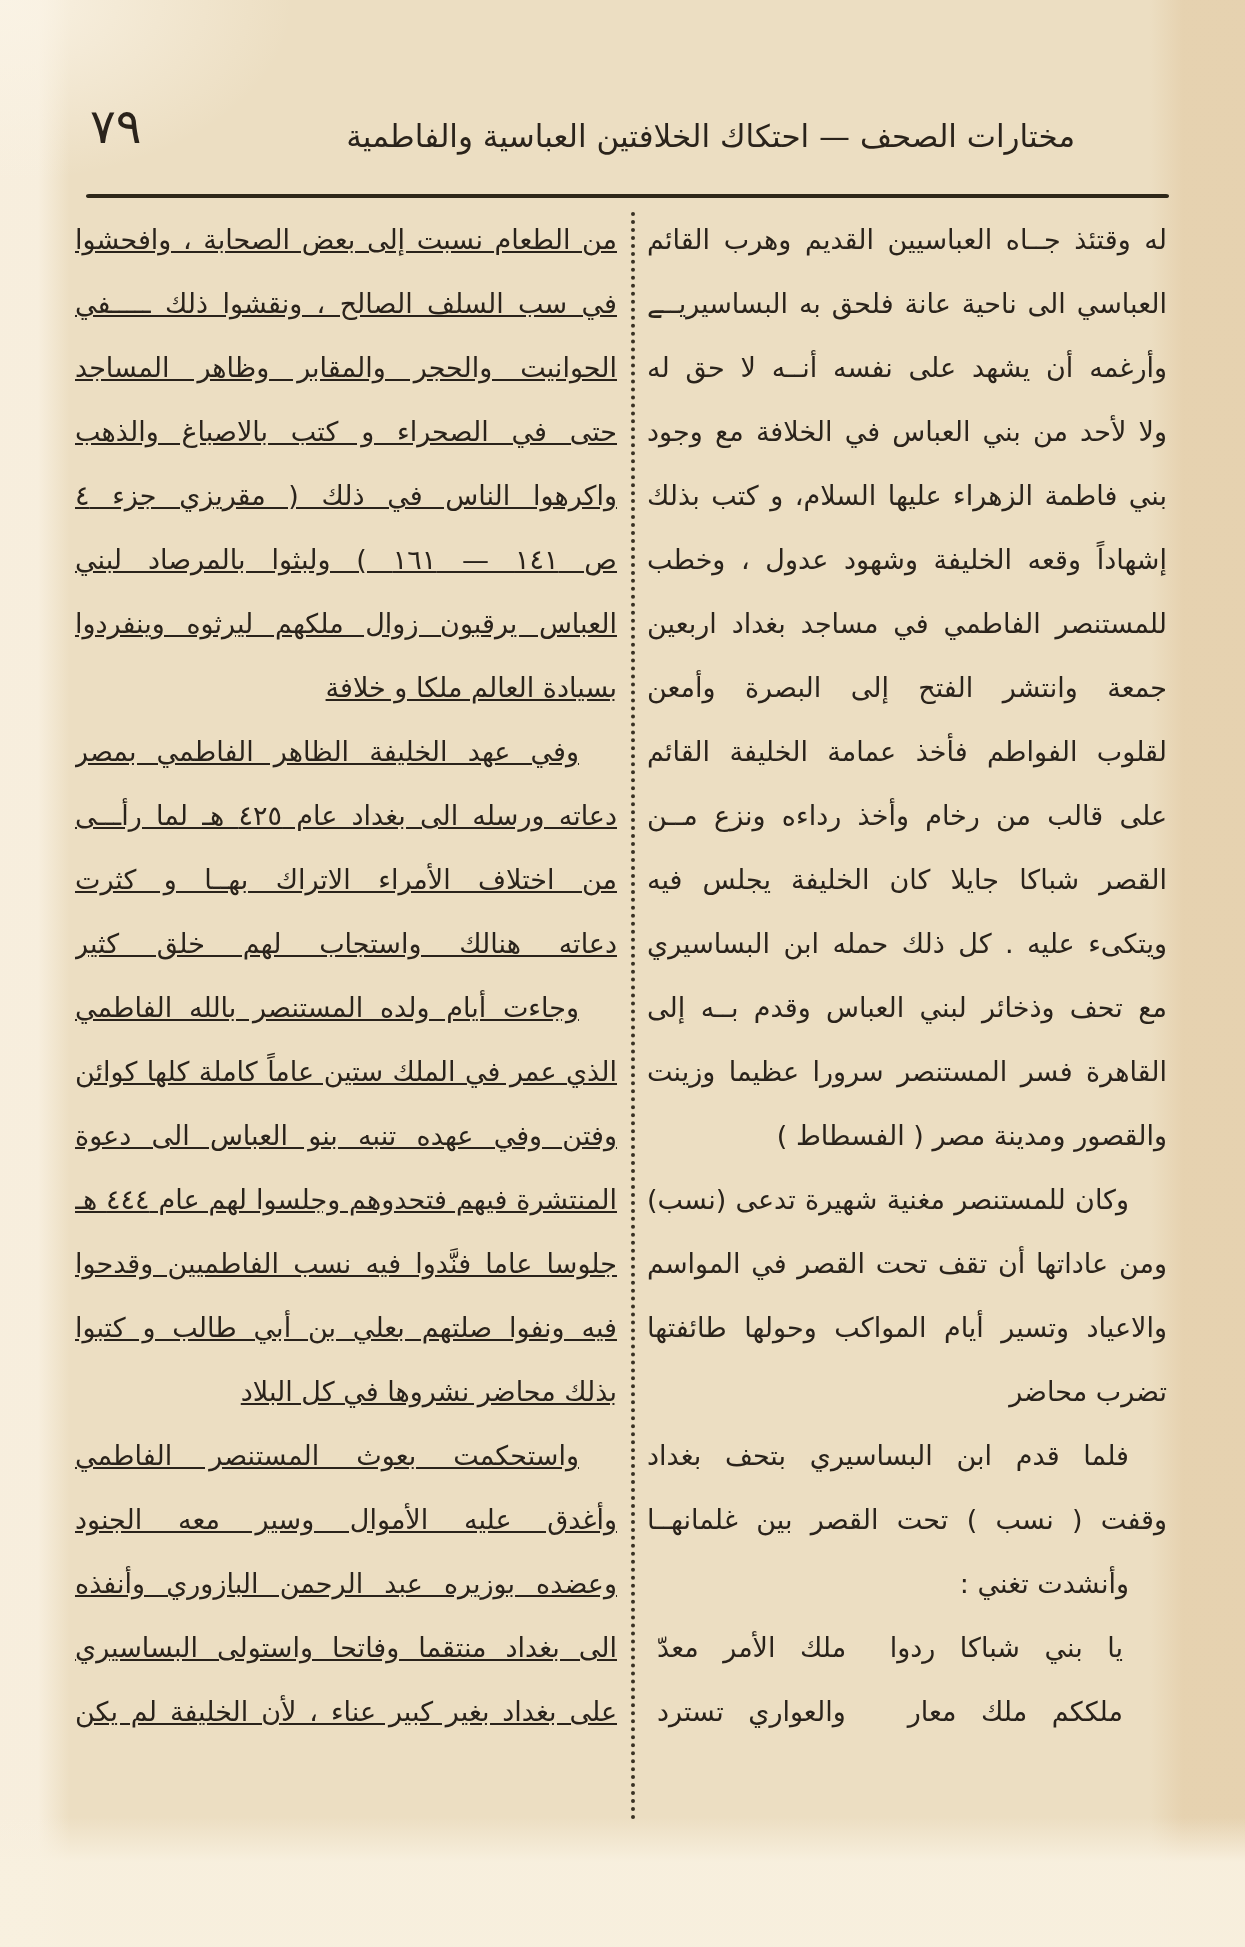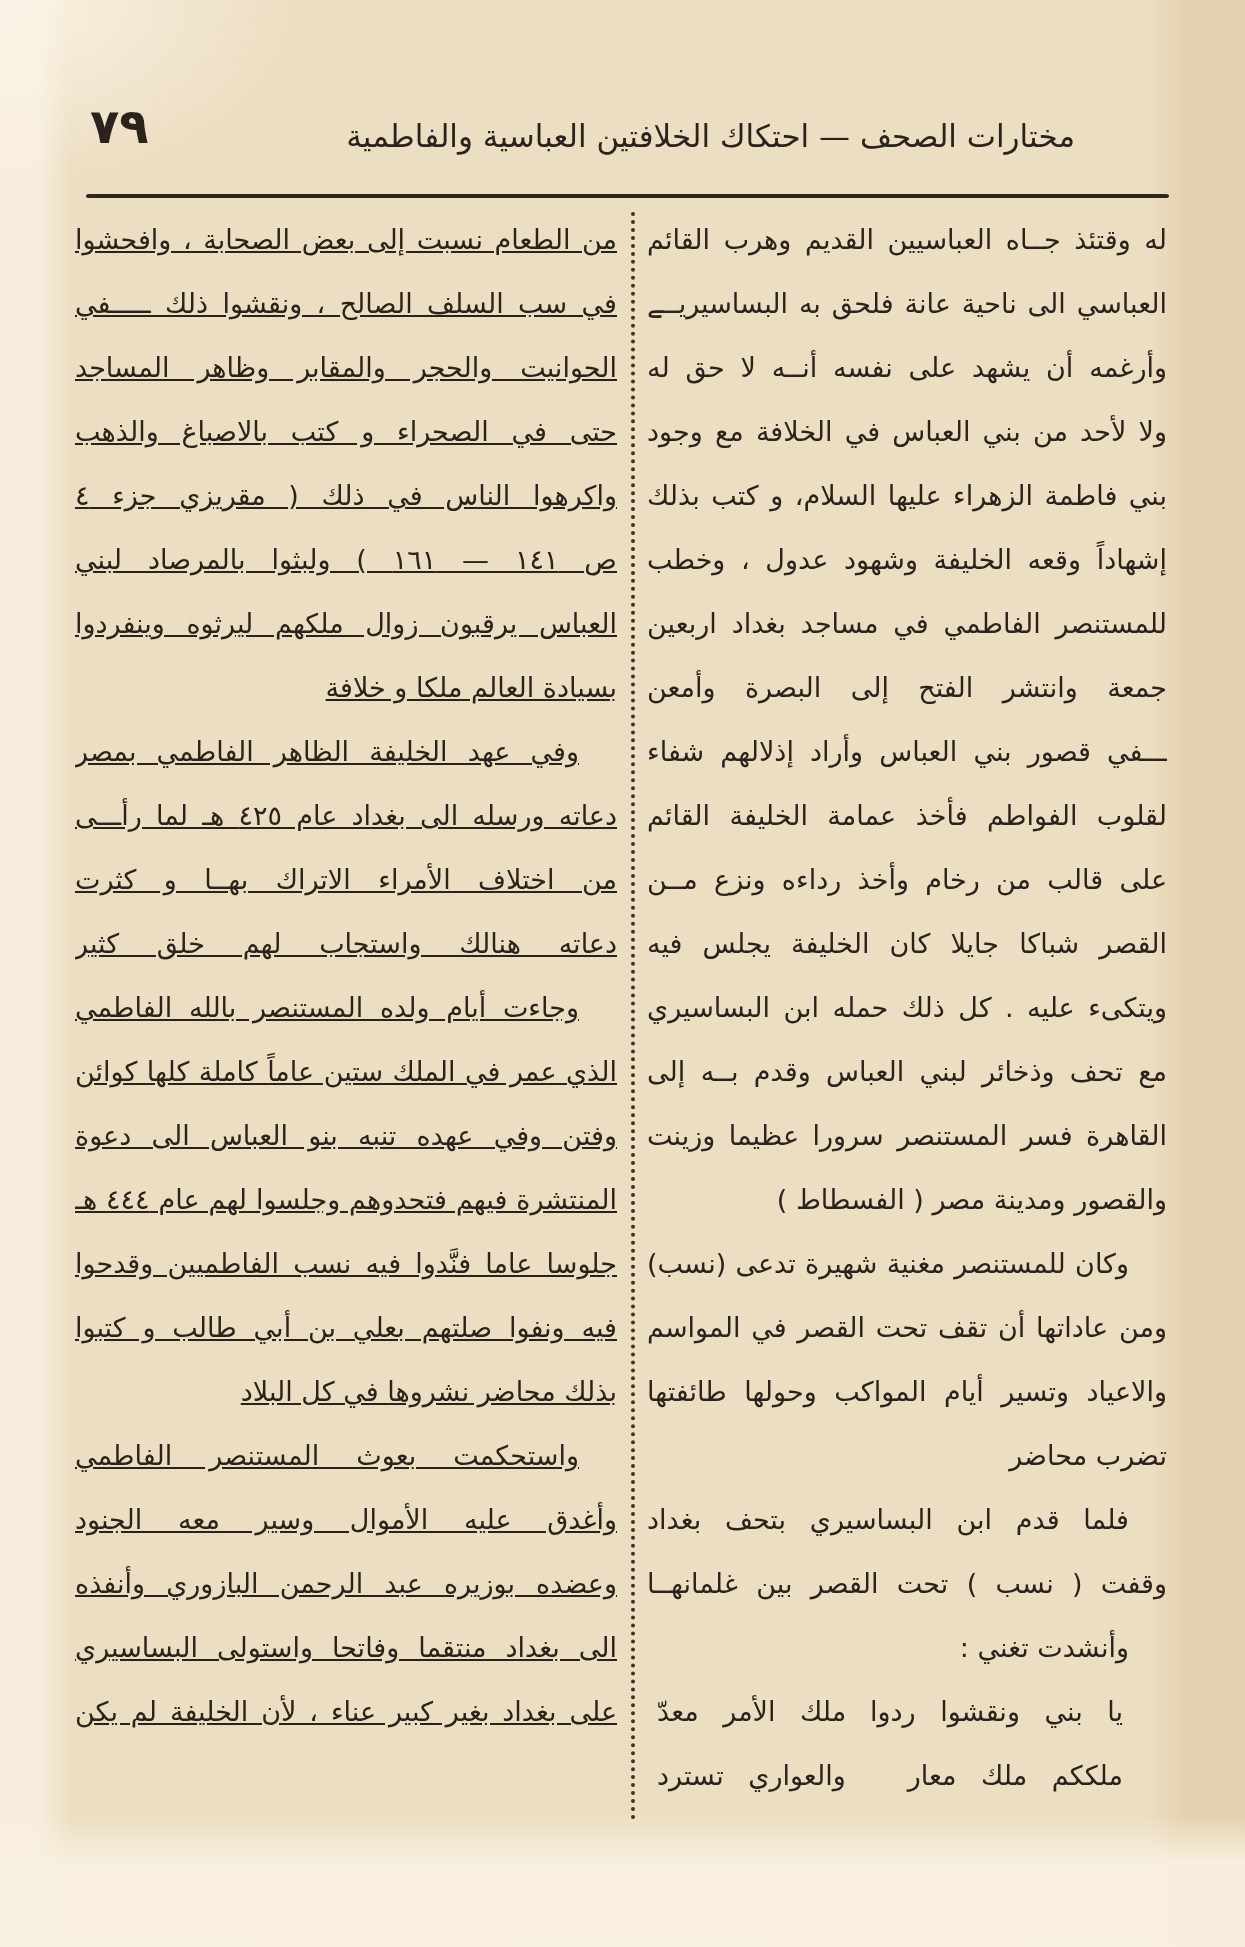--- a/index.html
+++ b/index.html
@@ -10,21 +10,21 @@
       linear-gradient(to top, rgba(248,240,223,.95) 0 85px, rgba(248,240,223,0) 130px),
       radial-gradient(ellipse 420px 260px at 0% 0%, rgba(250,243,229,.95), rgba(250,243,229,0) 70%),
       linear-gradient(to right, rgba(249,241,226,.85) 0 38px, rgba(249,241,226,0) 70px),
       linear-gradient(to left, rgba(216,182,134,.30) 0 62px, rgba(216,182,134,0) 95px),
       #ecdec2;
     color:#2a231b;
   }
   .page{position:absolute;inset:0;}
   .page-number{
     position:absolute;top:98px;left:90px;
-    font-size:48px;font-weight:bold;letter-spacing:2px;direction:ltr;
+    font-size:48px;font-weight:normal;letter-spacing:2px;direction:ltr;
   }
   .header-title{
     position:absolute;top:118px;right:170px;left:170px;
     text-align:right;font-size:31px;white-space:nowrap;
   }
   .header-rule{
     position:absolute;top:194px;left:86px;right:76px;height:4px;
     background:#2e2719;border-radius:3px/2px;
   }
   .columns{
@@ -65,37 +65,36 @@
 
     <div class="col col-left">
       <div class="line j">له وقتئذ جــاه العباسيين القديم وهرب القائم</div>
       <div class="line j">العباسي الى ناحية عانة فلحق به البساسيريــے</div>
       <div class="line j">وأرغمه أن يشهد على نفسه أنــه لا حق له</div>
       <div class="line j">ولا لأحد من بني العباس في الخلافة مع وجود</div>
       <div class="line j">بني فاطمة الزهراء عليها السلام، و كتب بذلك</div>
       <div class="line j">إشهاداً وقعه الخليفة وشهود عدول ، وخطب</div>
       <div class="line j">للمستنصر الفاطمي في مساجد بغداد اربعين</div>
       <div class="line j">جمعة وانتشر الفتح إلى البصرة وأمعن البساسيري</div>
-      <div class="line j">ـــفي قصور بني العباس وأراد إذلالهم شفاء</div>
       <div class="line j">لقلوب الفواطم فأخذ عمامة الخليفة القائم وكانت</div>
       <div class="line j">على قالب من رخام وأخذ رداءه ونزع مــن</div>
       <div class="line j">القصر شباكا جايلا كان الخليفة يجلس فيه</div>
       <div class="line j">ويتكىء عليه . كل ذلك حمله ابن البساسيري</div>
       <div class="line j">مع تحف وذخائر لبني العباس وقدم بــه إلى</div>
       <div class="line j">القاهرة فسر المستنصر سرورا عظيما وزينت القاهرة</div>
       <div class="line e">والقصور ومدينة مصر ( الفسطاط )</div>
       <div class="line j ind">وكان للمستنصر مغنية شهيرة تدعى (نسب)</div>
       <div class="line j">ومن عاداتها أن تقف تحت القصر في المواسم</div>
       <div class="line j">والاعياد وتسير أيام المواكب وحولها طائفتها</div>
       <div class="line e">تضرب محاضر</div>
       <div class="line j ind">فلما قدم ابن البساسيري بتحف بغداد</div>
       <div class="line j">وقفت ( نسب ) تحت القصر بين غلمانهــا</div>
       <div class="line e ind">وأنشدت تغني :</div>
       <div class="line verse">
-        <span class="hemi">يا بني ونقشوا ردوا</span>
+        <span class="hemi">يا بني شباكا ردوا</span>
         <span class="hemi">ملك الأمر معدّ</span>
       </div>
       <div class="line verse">
         <span class="hemi">ملككم ملك معار</span>
         <span class="hemi">والعواري تسترد</span>
       </div>
     </div>
 
     <div class="divider"></div>
 

